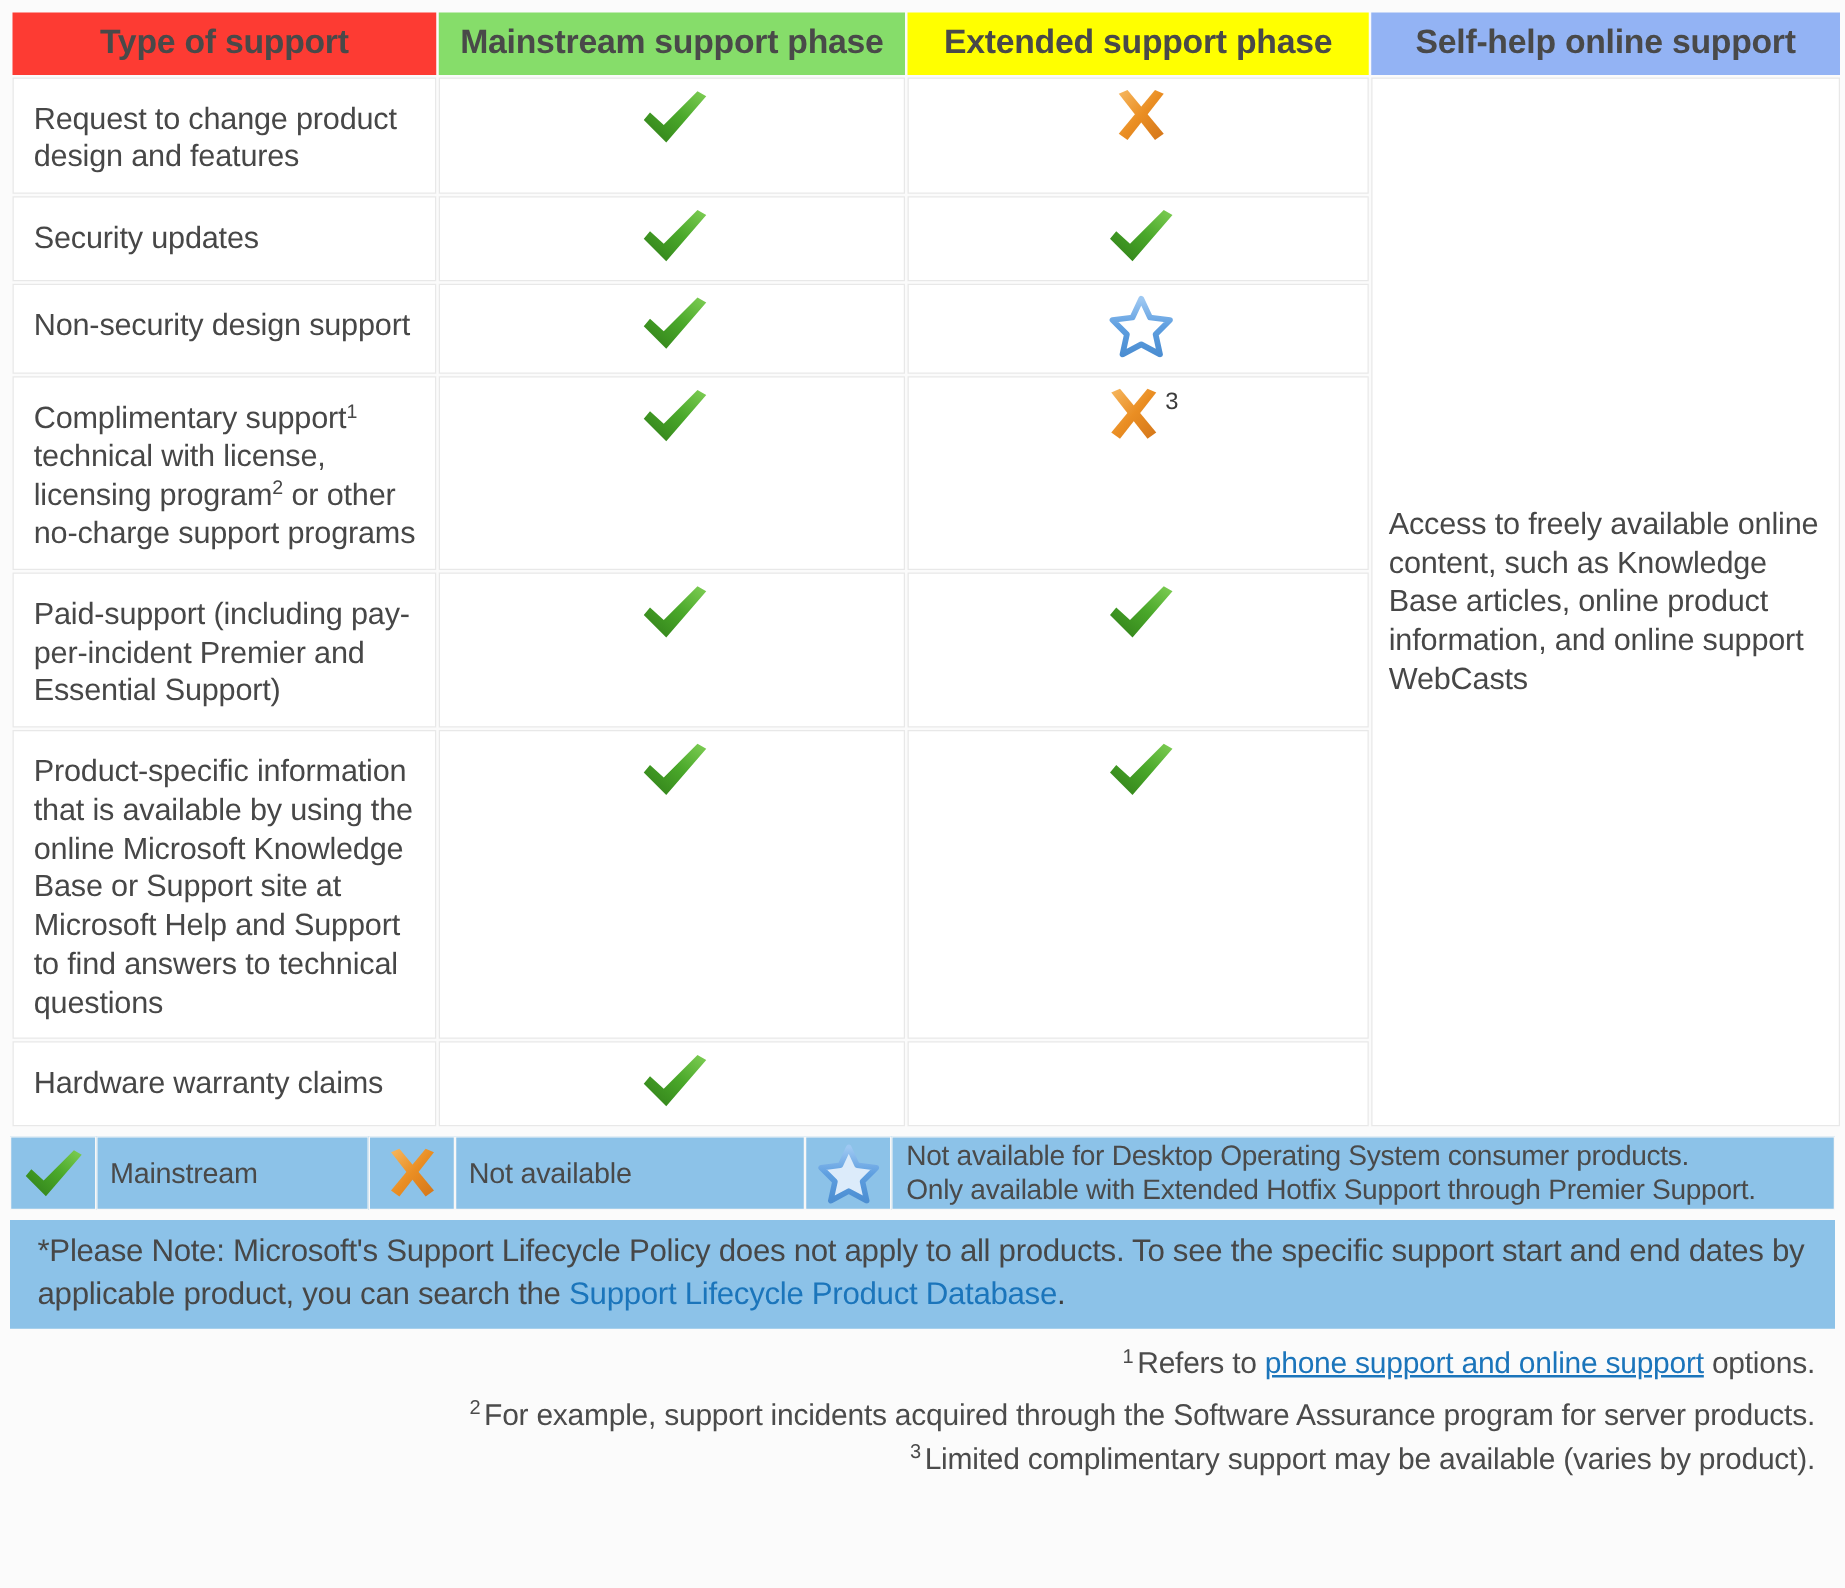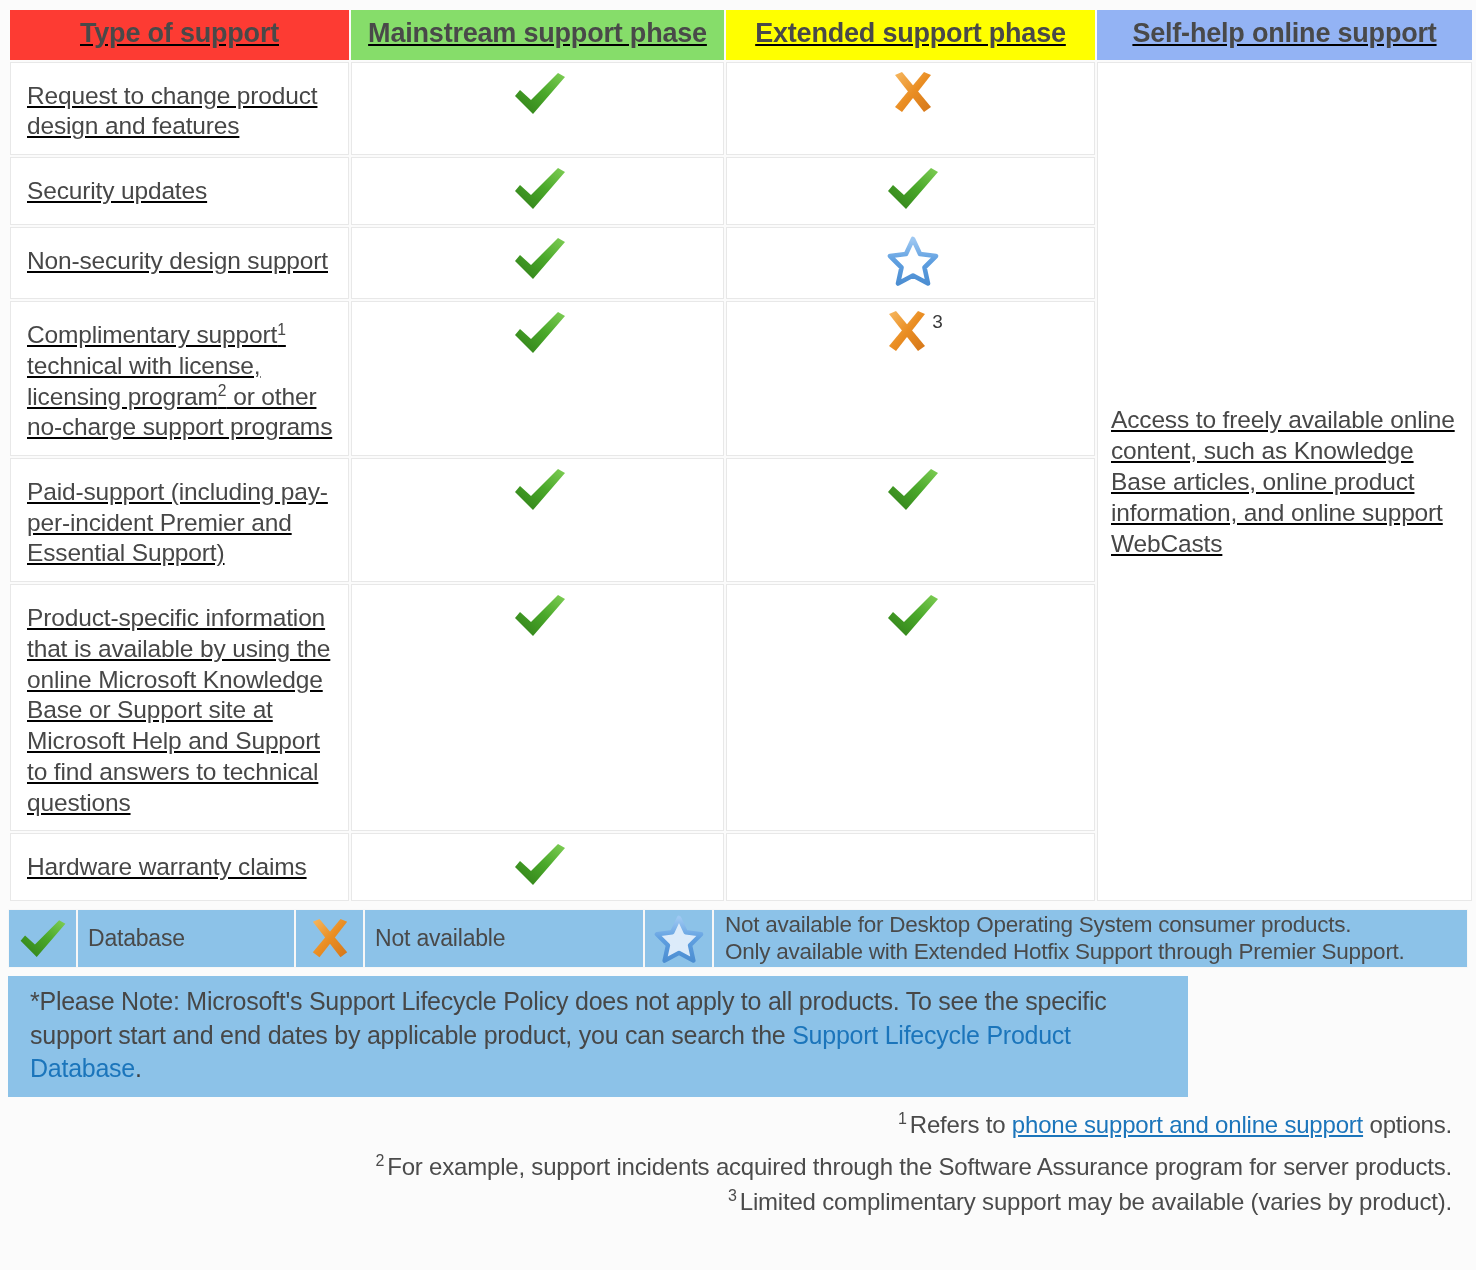--- a/index.html
+++ b/index.html
@@ -18,21 +18,20 @@
     overflow: hidden;
   }
 
   
   .support-table {
     width: 1460px;
     margin: 8px 8px 0 8px;
     border-collapse: separate;
     border-spacing: 2px;
     table-layout: fixed;
-    text-decoration: underline;
   }
   .support-table col.c1 { width: 339px; }
   .support-table col.c2 { width: 373px; }
   .support-table col.c3 { width: 369px; }
   .support-table col.c4 { width: 375px; }
 
   .support-table th {
     padding: 8px 6px 10px 6px;
     text-align: center;
     vertical-align: middle;
@@ -118,21 +117,21 @@
     font-size: 22.5px;
     color: #4a4a4a;
     line-height: 1.18;
     letter-spacing: -0.25px;
     padding: 2px 0 2px 3px;
   }
 
   
   .note {
     margin: 8px 8px 0 8px;
-    width: 1180px;
+    width: 1460px;
     background: #8cc2e8;
     padding: 9px 14px 11px 22px;
     font-size: 25px;
     color: #474747;
     line-height: 1.34;
     letter-spacing: -0.25px;
   }
   .note a, .link {
     color: #1b75bb;
     text-decoration: none;
@@ -346,21 +345,21 @@
             <stop offset="0%" stop-color="#2f7d18"></stop>
                 <stop offset="55%" stop-color="#4aa82a"></stop>
                 <stop offset="100%" stop-color="#7fce55"></stop>
           </linearGradient>
             </defs>
           <path d="M4 25 L9 19 L20 29 L47 2 L54 6 L22 43 Z" fill="url(#gChk2)"></path>
         </svg>
       </span>
     </div>
     <div class="legend-cell lg-av">
-      <span class="lg-lbl">Database</span>
+      <span class="lg-lbl">Mainstream</span>
     </div>
     <div class="legend-cell lg-ico">
       <span class="ico">
         <svg width="48" height="42" viewBox="0 0 48 44">
           <defs>
               <linearGradient id="gX2" x1="0" y1="0" x2="1" y2="1">
             <stop offset="0%" stop-color="#f6b861"></stop>
                 <stop offset="50%" stop-color="#ea8e23"></stop>
                 <stop offset="100%" stop-color="#d4761a"></stop>
           </linearGradient>

